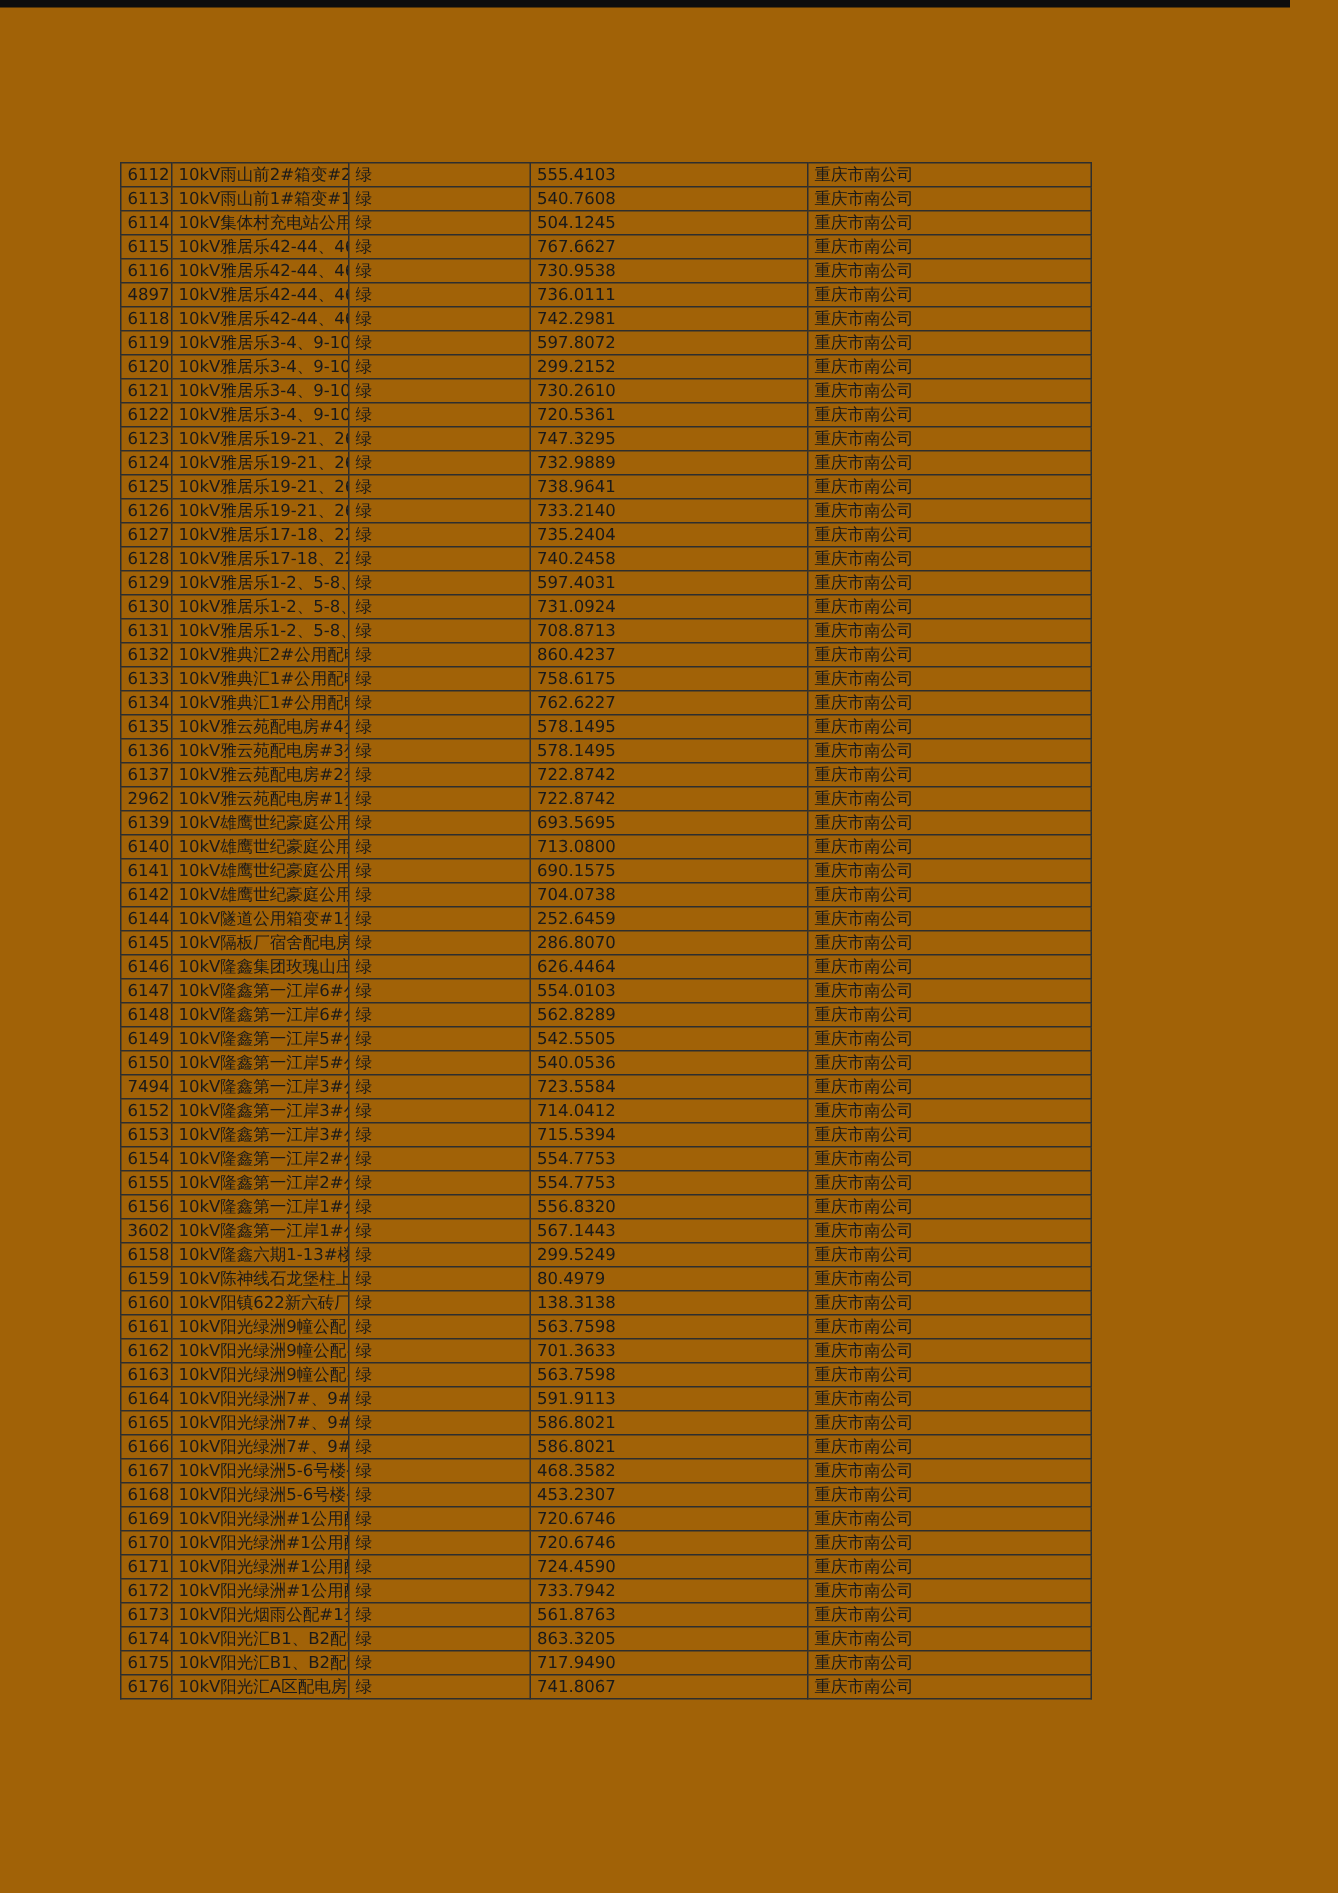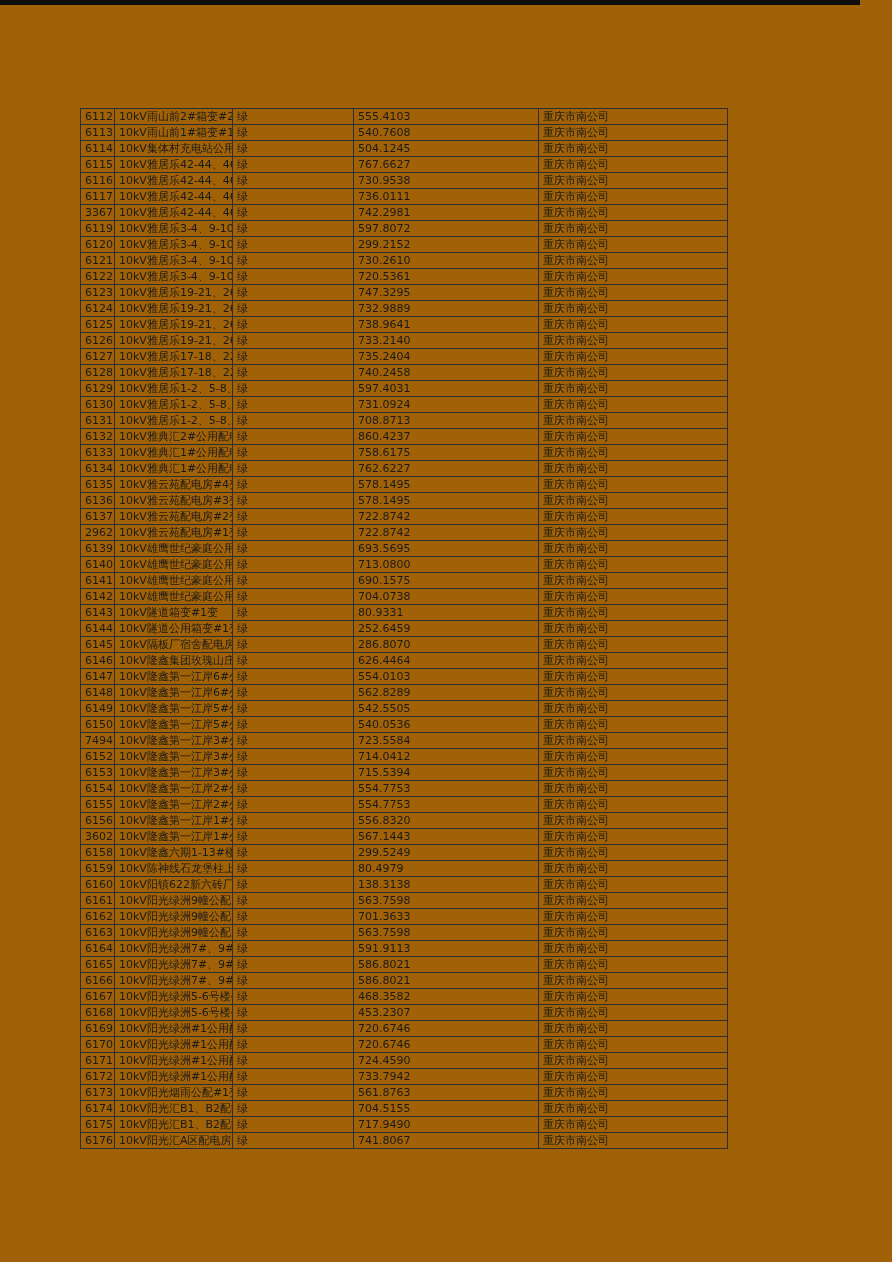--- a/index.html
+++ b/index.html
@@ -92,28 +92,28 @@
           <td>重庆市南公司</td>
         </tr>
         <tr>
           <td>6116</td>
           <td>10kV雅居乐42-44、46-4</td>
           <td>绿</td>
           <td>730.9538</td>
           <td>重庆市南公司</td>
         </tr>
         <tr>
-          <td>6117</td>
+          <td>4897</td>
           <td>10kV雅居乐42-44、46-4</td>
           <td>绿</td>
           <td>736.0111</td>
           <td>重庆市南公司</td>
         </tr>
         <tr>
-          <td>3367</td>
+          <td>6118</td>
           <td>10kV雅居乐42-44、46-4</td>
           <td>绿</td>
           <td>742.2981</td>
           <td>重庆市南公司</td>
         </tr>
         <tr>
           <td>6119</td>
           <td>10kV雅居乐3-4、9-10、</td>
           <td>绿</td>
           <td>597.8072</td>
@@ -274,27 +274,20 @@
           <td>重庆市南公司</td>
         </tr>
         <tr>
           <td>6142</td>
           <td>10kV雄鹰世纪豪庭公用配</td>
           <td>绿</td>
           <td>704.0738</td>
           <td>重庆市南公司</td>
         </tr>
         <tr>
-          <td>6143</td>
-          <td>10kV隧道箱变#1变</td>
-          <td>绿</td>
-          <td>80.9331</td>
-          <td>重庆市南公司</td>
-        </tr>
-        <tr>
           <td>6144</td>
           <td>10kV隧道公用箱变#1变</td>
           <td>绿</td>
           <td>252.6459</td>
           <td>重庆市南公司</td>
         </tr>
         <tr>
           <td>6145</td>
           <td>10kV隔板厂宿舍配电房#1</td>
           <td>绿</td>
@@ -494,21 +487,21 @@
           <td>6173</td>
           <td>10kV阳光烟雨公配#1变</td>
           <td>绿</td>
           <td>561.8763</td>
           <td>重庆市南公司</td>
         </tr>
         <tr>
           <td>6174</td>
           <td>10kV阳光汇B1、B2配电房</td>
           <td>绿</td>
-          <td>704.5155</td>
+          <td>863.3205</td>
           <td>重庆市南公司</td>
         </tr>
         <tr>
           <td>6175</td>
           <td>10kV阳光汇B1、B2配电房</td>
           <td>绿</td>
           <td>717.9490</td>
           <td>重庆市南公司</td>
         </tr>
         <tr>

